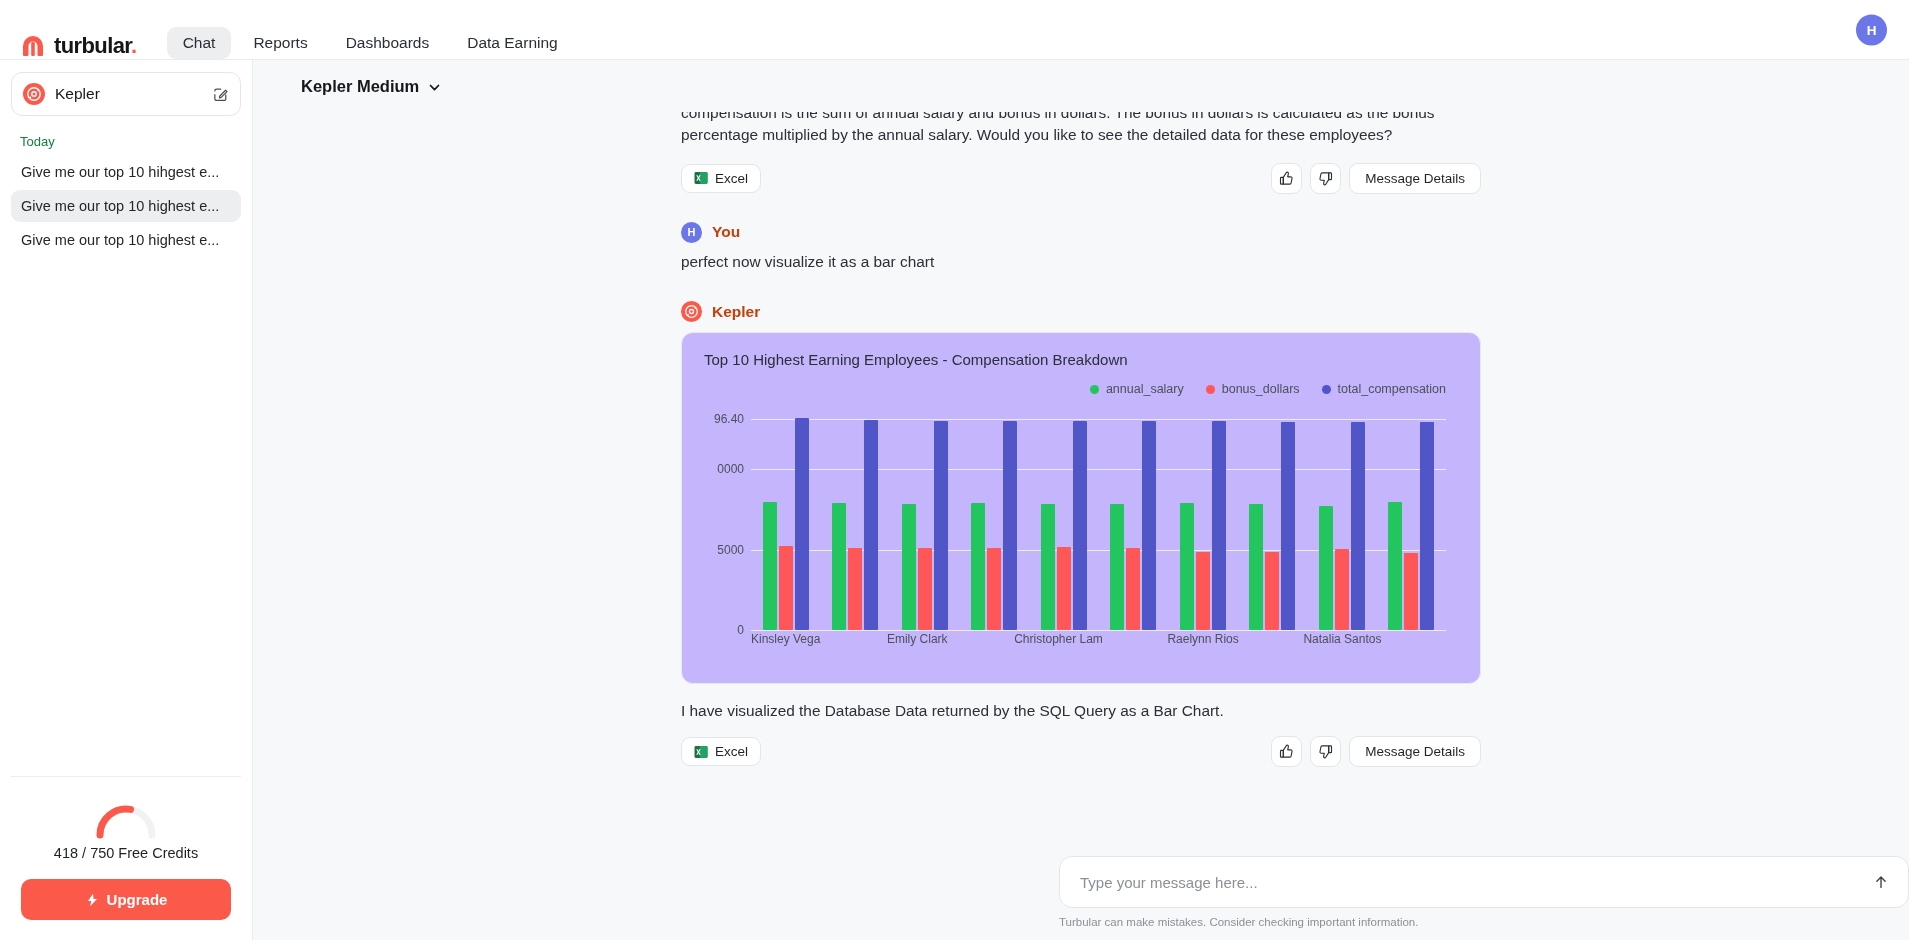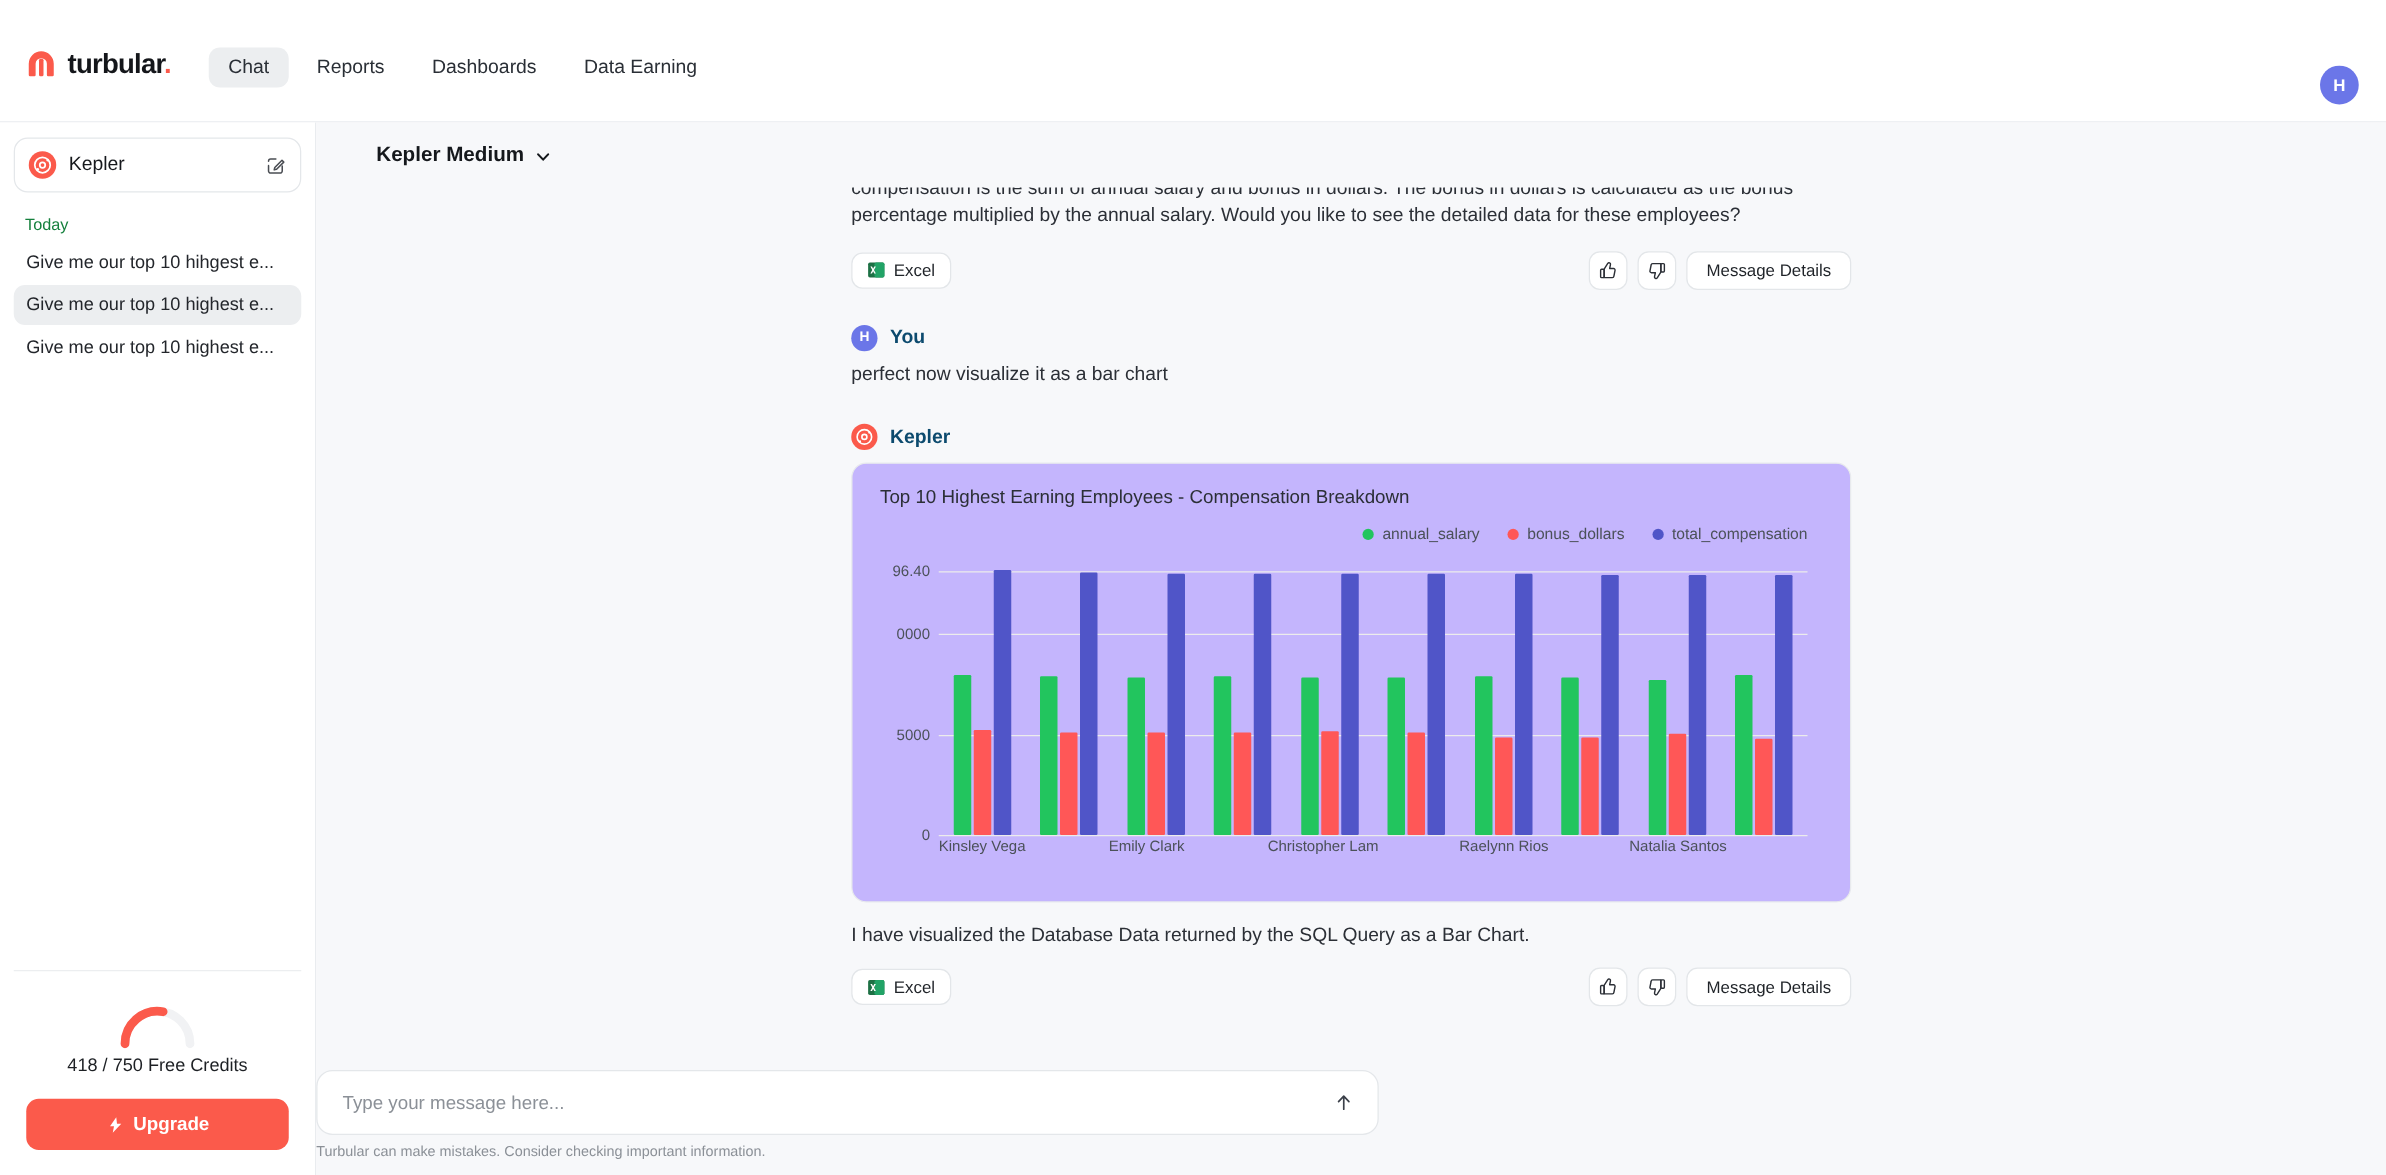--- a/index.html
+++ b/index.html
@@ -8,26 +8,25 @@
     font-family: "Liberation Sans", sans-serif;
     background: #ffffff;
     overflow: hidden;
     color: #1f2328;
   }
   .app { width: 1909px; height: 940px; display: flex; flex-direction: column; }
 
   
   .topbar {
     height: 60px; flex: 0 0 60px;
-    display: flex; align-items: flex-start;
+    display: flex; align-items: flex-end;
     border-bottom: 1px solid #e9ecef;
     background: #fff;
     padding: 0 40px 0 20px;
     position: relative;
-    margin-top: 38px;
   }
   .brand { display: flex; align-items: center; gap: 8px; margin-right: 30px; }
   .brand-logo { width: 26px; height: 26px; display: block; }
   .brand-name {
     font-size: 22px; font-weight: 700; letter-spacing: -0.6px; color: #14161a;
   }
   .brand-dot { color: #fb5a4b; }
   .nav { display: flex; align-items: center; gap: 6px; }
   .nav-item {
     font-size: 15.5px; color: #2a2f36; padding: 7px 16px;
@@ -146,21 +145,21 @@
   .speaker {
     display: flex; align-items: center; gap: 10px; margin: 28px 0 8px 0;
   }
   .speaker-av {
     width: 21px; height: 21px; border-radius: 50%;
     display: flex; align-items: center; justify-content: center;
     font-size: 11px; font-weight: 600; color: #fff; flex: 0 0 21px;
   }
   .speaker-av.user { background: #6b76e8; }
   .speaker-av.bot { background: #fb5a4b; }
-  .speaker-name { font-size: 15.5px; font-weight: 700; color: #0c4a6e; }
+  .speaker-name { font-size: 15.5px; font-weight: 700; color: #c2410c; }
 
   
   .chart-card {
     background: #c4b5fd; border: 1px solid #e8eaed; border-radius: 12px;
     padding: 18px 22px 14px 22px; margin-top: 10px;
     height: 352px; overflow: hidden;
   }
   .chart-title { font-size: 15px; color: #2b2f36; margin-bottom: 14px; }
   .legend {
     display: flex; align-items: center; justify-content: flex-end;
@@ -190,21 +189,21 @@
     position: absolute; left: 47px; right: 12px; top: 228px;
     display: flex; justify-content: center;
   }
   .xgroup { flex: 1; text-align: center; font-size: 12px; color: #4b5159; white-space: nowrap; }
 
   .chart-caption { font-size: 15.4px; color: #2b2f36; margin-top: 18px; }
 
   
   .composer-wrap {
     flex: 0 0 auto; padding: 10px 0 12px 0;
-    display: flex; flex-direction: column; align-items: flex-start;
+    display: flex; flex-direction: column; align-items: flex-end;
   }
   .composer {
     width: 850px; height: 52px; background: #fff;
     border: 1px solid #e4e7ea; border-radius: 13px;
     display: flex; align-items: center; padding: 0 14px 0 20px;
   }
   .composer input {
     flex: 1; border: none; outline: none; font-size: 15px;
     font-family: inherit; color: #1f2328; background: transparent;
   }

